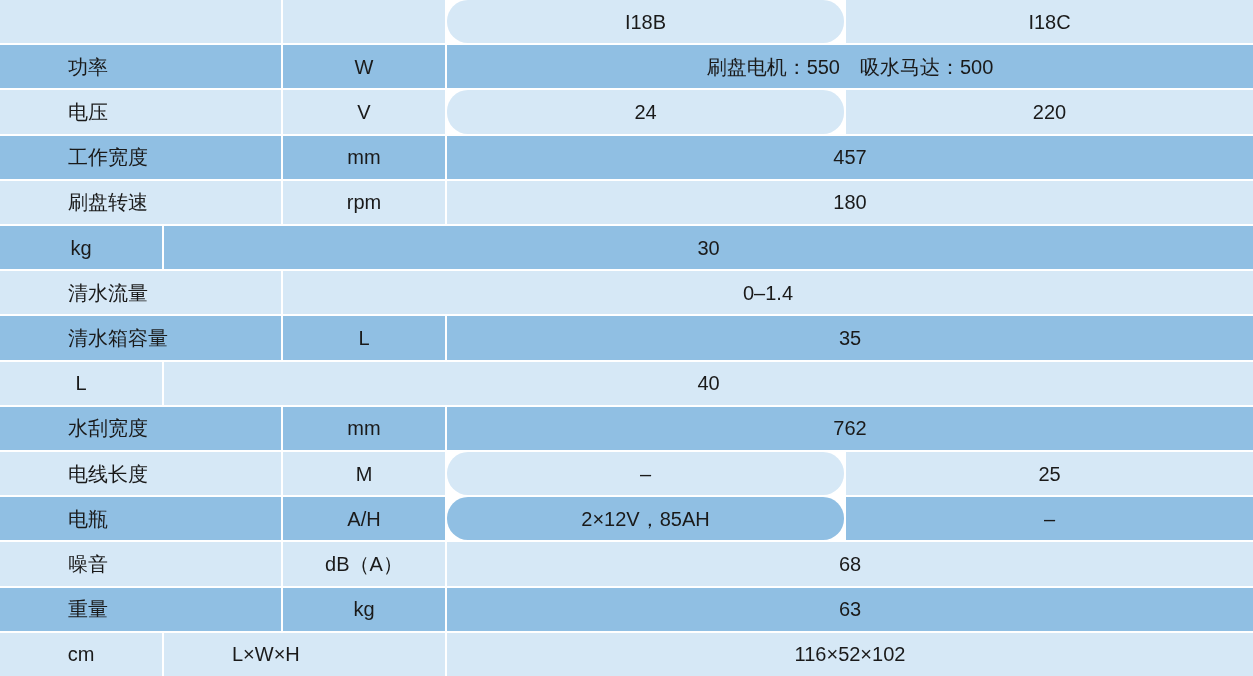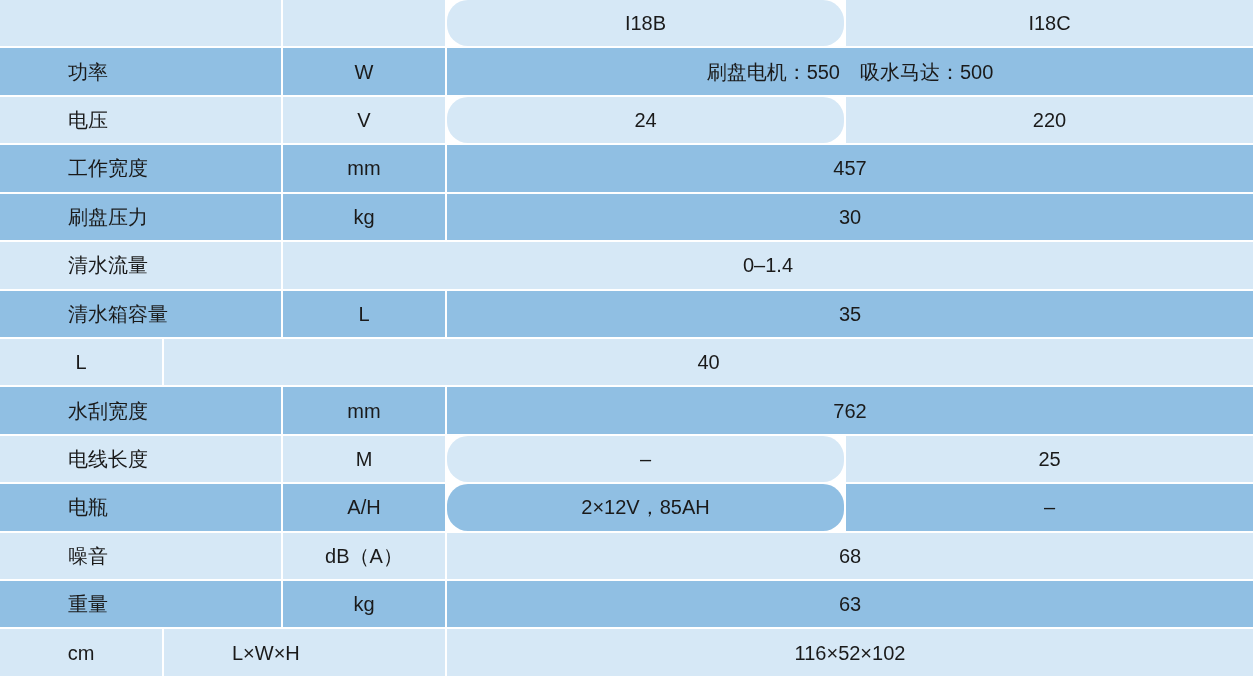--- a/index.html
+++ b/index.html
@@ -74,22 +74,27 @@
     <div class="cell vb">24</div>
     <div class="cell vc">220</div>
 
   </div>
     <div class="row dark">
     <div class="cell label">工作宽度</div>
     <div class="cell unit">mm</div>
 
     <div class="cell merged">457</div>
   </div>
+    <div class="row light">
+    <div class="cell label">刷盘转速</div>
+    <div class="cell unit">rpm</div>
+
+    <div class="cell merged">180</div>
+  </div>
     <div class="row dark">
-    <div class="cell label">刷盘压力</div>
     <div class="cell unit">kg</div>
 
     <div class="cell merged">30</div>
   </div>
     <div class="row light">
     <div class="cell label">清水流量</div>
 
     <div class="cell merged">0–1.4</div>
   </div>
     <div class="row dark">

